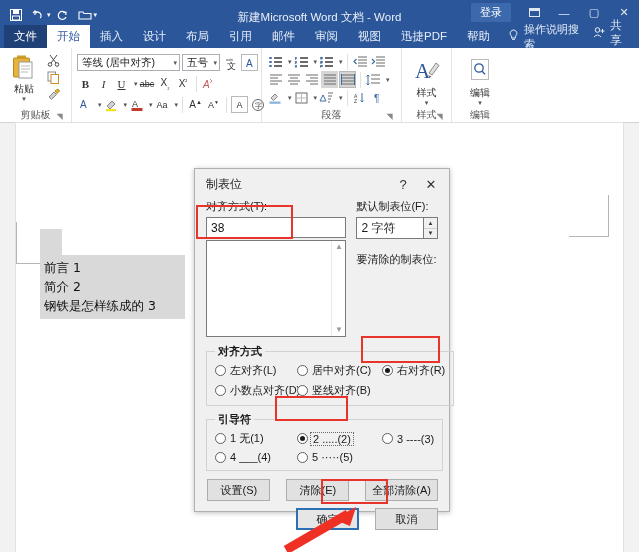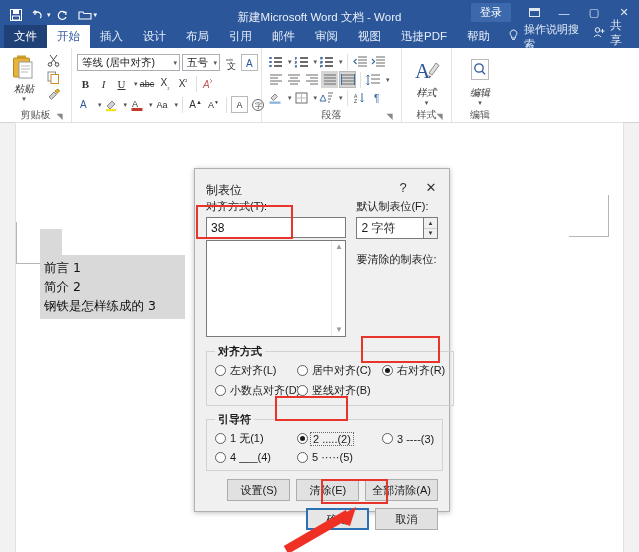--- a/index.html
+++ b/index.html
@@ -63,21 +63,21 @@
     text-align:center; font-size:10px; color:#555; height:14px; line-height:14px;
     position:relative;
   }
   .dlg-launcher{
     position:absolute; right:2px; bottom:1px; width:9px; height:9px;
     font-size:8px; color:#888; line-height:9px; text-align:center;
   }
 
   .bigbtn{ display:flex; flex-direction:column; align-items:center; width:38px; }
   .bigbtn .glyph{ height:30px; display:flex; align-items:center; justify-content:center; }
-  .bigbtn .cap{ font-size:10px; color:#333;font-style:italic; }
+  .bigbtn .cap{ font-size:10px; color:#333; }
   .bigbtn .cap2{ font-size:7px; color:#555; line-height:6px; }
 
   .smallcol{ display:flex; flex-direction:column; gap:1px; padding-left:2px; }
   .sbtn{ width:17px; height:16px; display:flex; align-items:center; justify-content:center; font-size:10px; color:#444; }
 
   .fontrow{ display:flex; align-items:center; gap:2px; height:19px; }
   .fontbox{
     border:1px solid #abadb3; height:17px; display:flex; align-items:center;
     padding:0 2px 0 4px; font-size:10.5px; background:#fff; color:#222;
   }
@@ -119,21 +119,21 @@
   .doc-line{ white-space:nowrap; }
 
   
   .dialog{
     position:absolute; left:194px; top:168px; width:256px; height:344px;
     background:#f0f0f0; border:1px solid #b0b0b0;
     box-shadow:0 1px 5px rgba(0,0,0,.25);
     font-size:11px; color:#1a1a1a;
   }
   .dlg-title{
-    height:30px; display:flex; align-items:flex-end; padding:0 4px 0 11px;
+    height:30px; display:flex; align-items:center; padding:0 4px 0 11px;
     background:#f0f0f0;
   }
   .dlg-title .t{ font-size:12px; color:#1f1f1f; }
   .dlg-title .spacer{ flex:1; }
   .dlg-help, .dlg-close{
     width:28px; height:24px; display:flex; align-items:center; justify-content:center;
     font-size:13px; color:#333;
   }
   .dlg-body{ position:relative; padding:0 11px; }
 
@@ -178,21 +178,21 @@
   .radio{
     display:flex; align-items:center; gap:4px; font-size:11px; white-space:nowrap;
   }
   .rdot{
     width:11px; height:11px; border:1px solid #5f5f5f; border-radius:50%;
     background:#fff; display:flex; align-items:center; justify-content:center; flex:none;
   }
   .rdot.on::after{ content:""; width:5px; height:5px; border-radius:50%; background:#1a1a1a; }
   .focusdash{ border:1px dotted #6a6a6a; padding:0px 2px; margin:-1px -2px; }
 
-  .btnrow{ display:flex; gap:6px; justify-content:flex-end; margin-top:8px; }
+  .btnrow{ display:flex; gap:16px; justify-content:flex-end; margin-top:8px; }
   .btn{
     height:22px; min-width:63px; padding:0 6px; border:1px solid #adadad;
     background:#e1e1e1; display:flex; align-items:center; justify-content:center;
     font-size:11px; color:#1a1a1a;
   }
   .btn.default{ border:2px solid #2b6fb5; background:#e6e6e6; }
 
   
   .redbox{ position:absolute; border:2px solid #e8352b; pointer-events:none; }
   .redarrow{ position:absolute; pointer-events:none; }

